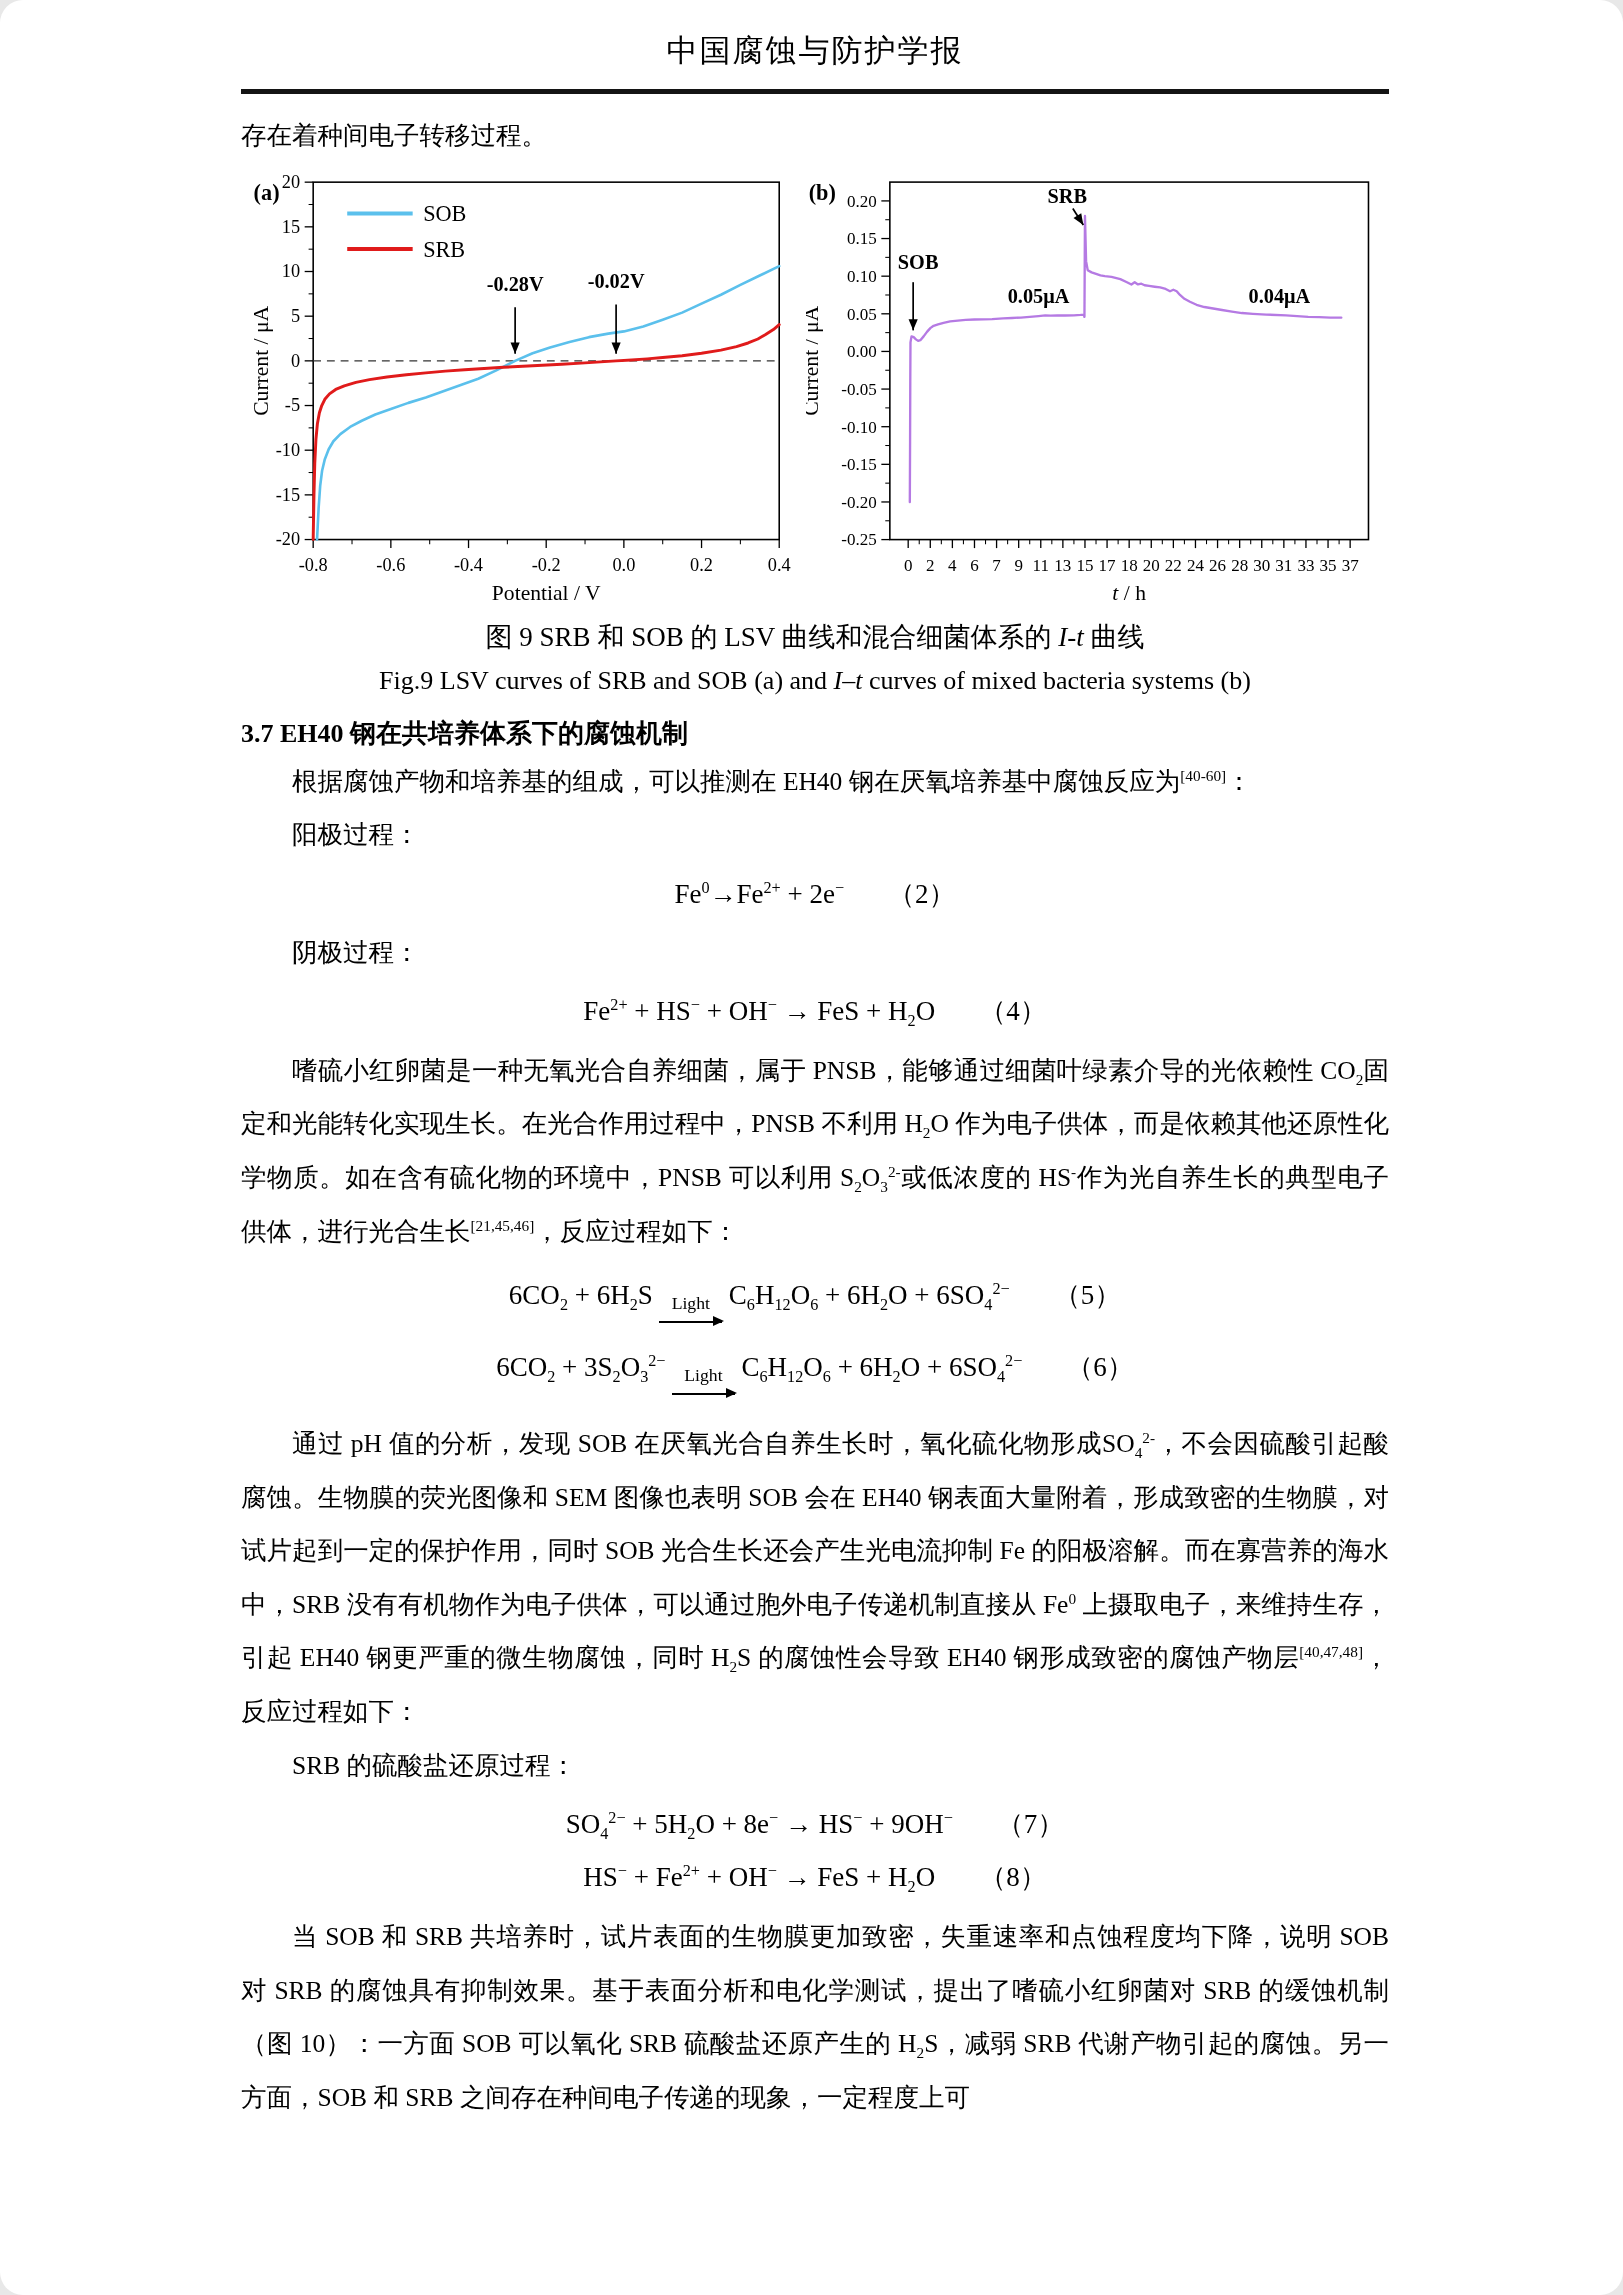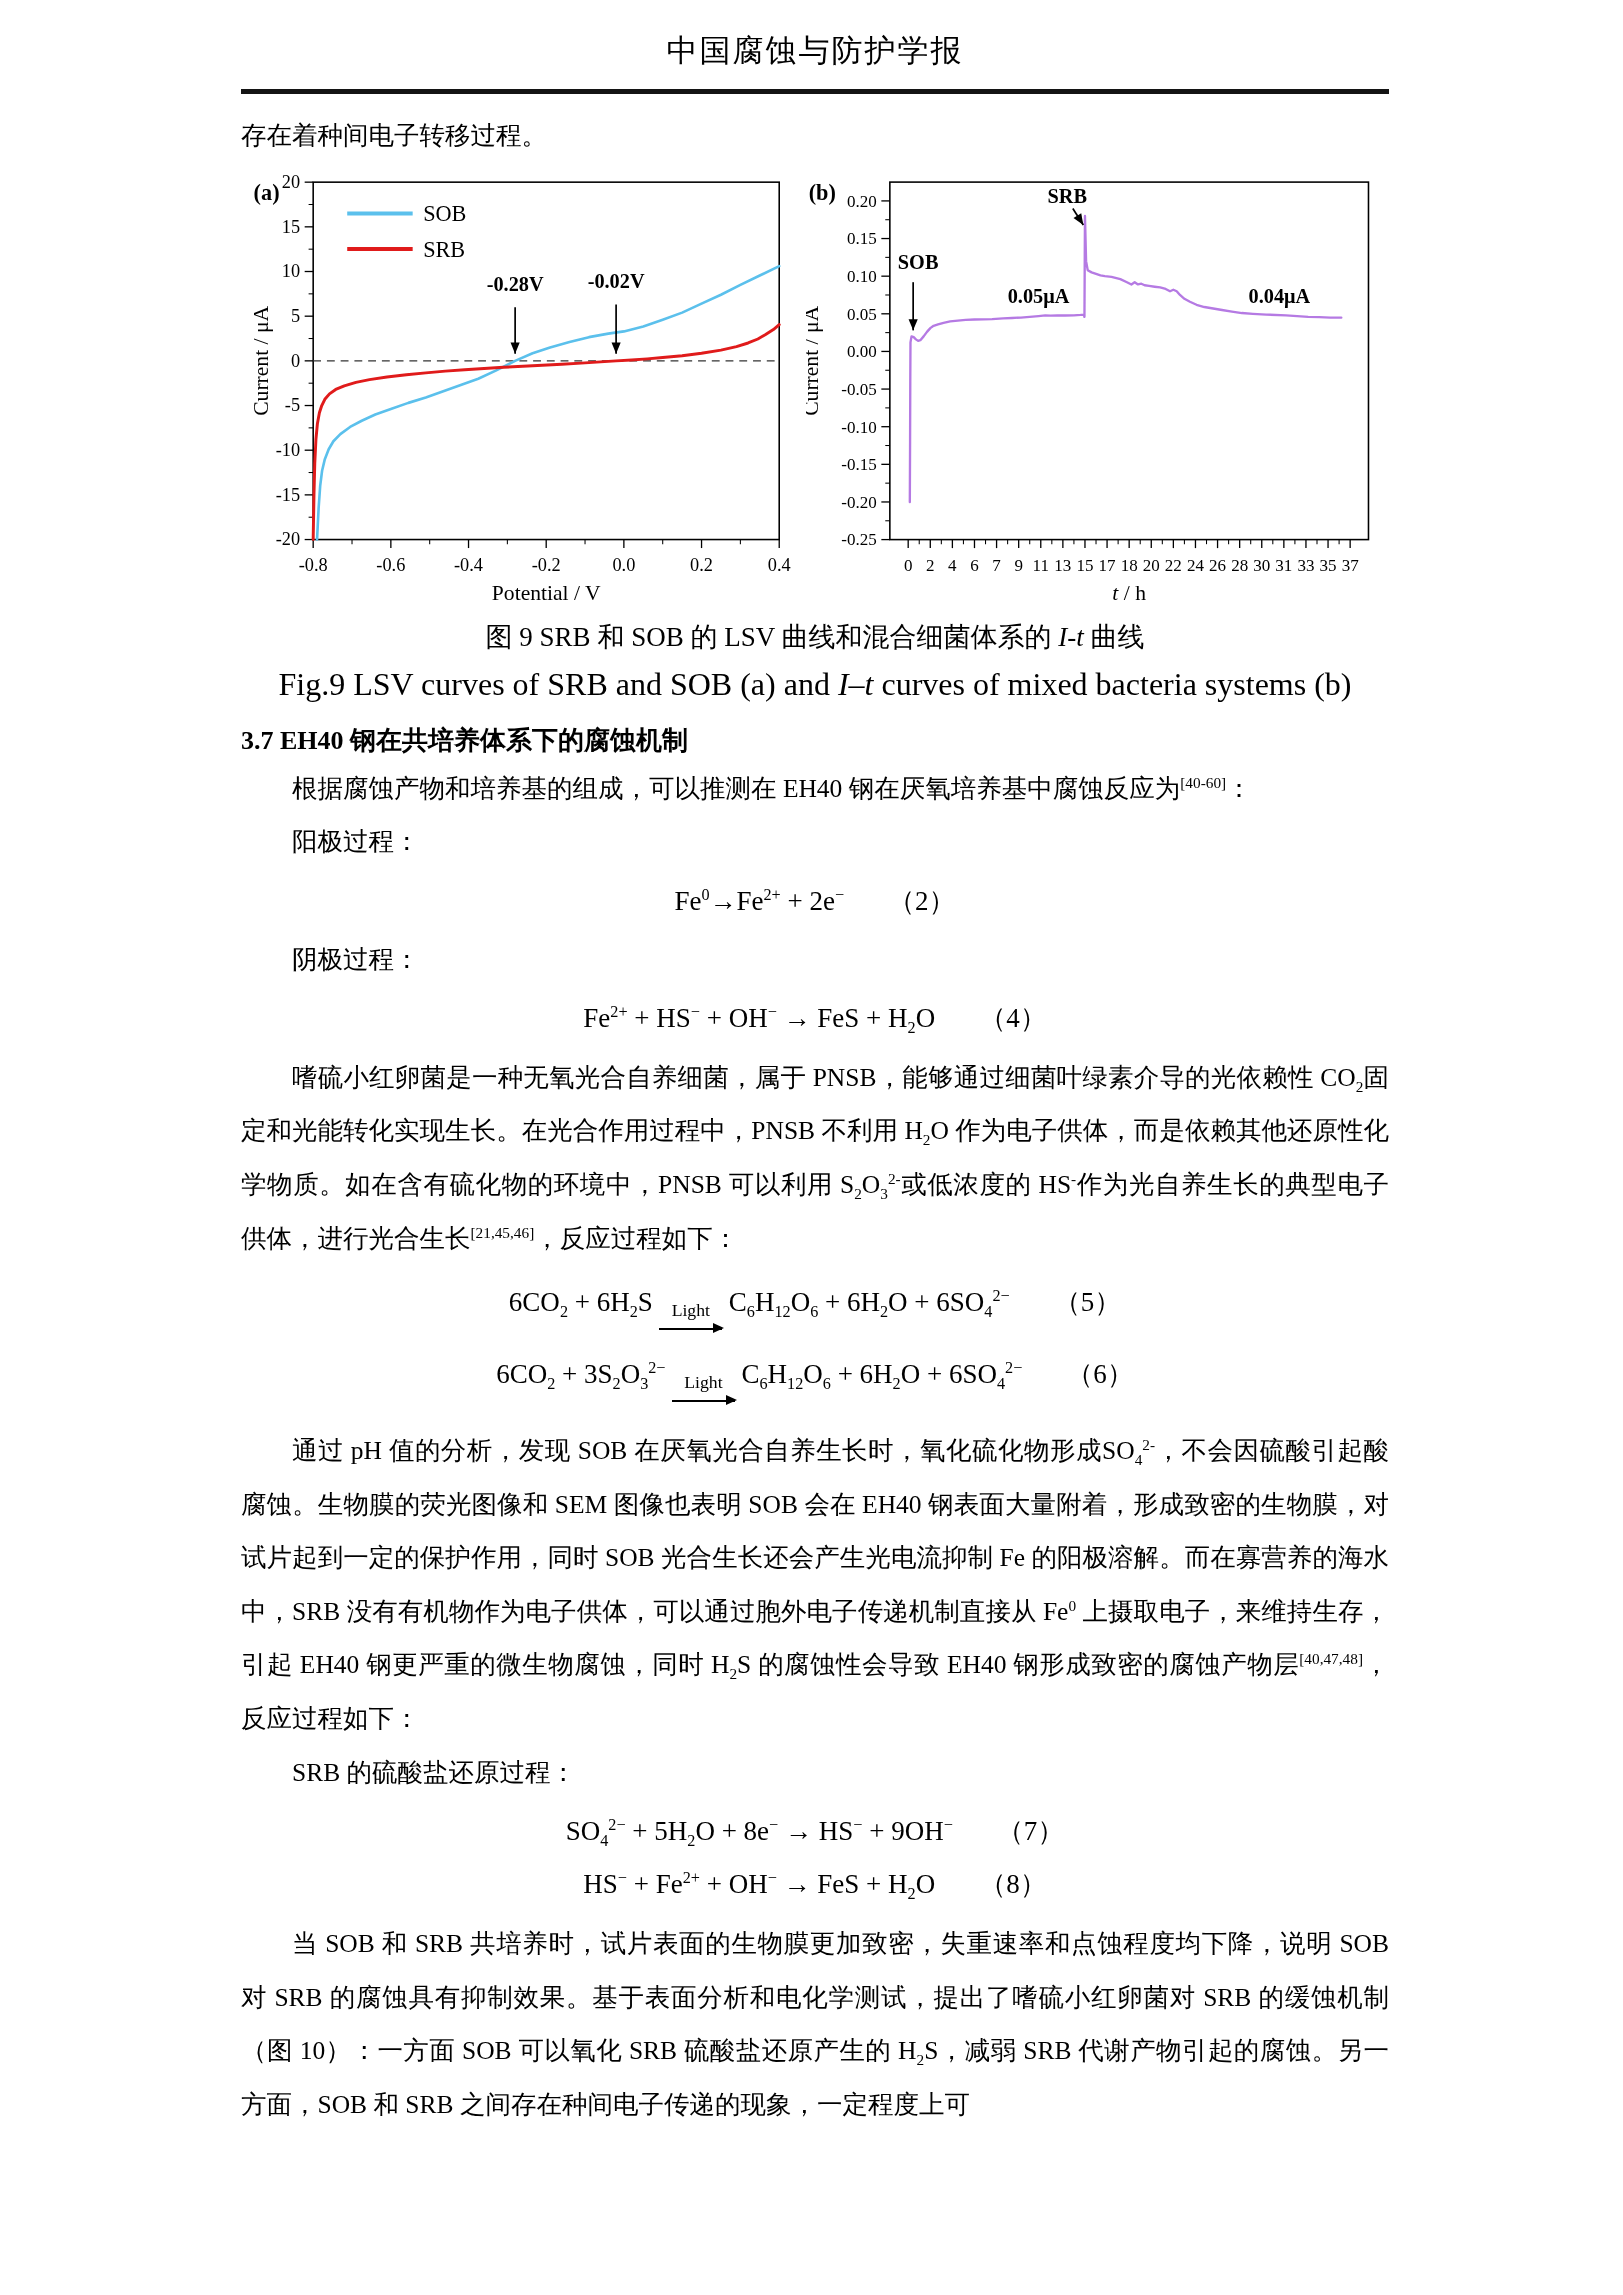--- a/index.html
+++ b/index.html
@@ -1,25 +1,25 @@
 <!DOCTYPE html>
 <html style="font-size:10.5px"><head>
 <meta charset="utf-8">
 <style>
   html,body{margin:0;padding:0;background:#e8e8e8;}
   .page{position:relative;width:1623px;height:2295px;background:#ffffff;box-sizing:border-box;
-        padding:30px 234px 0 241px;font-family:"Liberation Serif","DejaVu Serif",serif;color:#000;overflow:hidden;}
+        padding:30px 234px 0 241px;font-family:"Liberation Serif","DejaVu Serif",serif;color:#000;overflow:hidden;border-radius:23px;}
   .jcn{text-align:center;font-size:31px;letter-spacing:2px;}
   .jen{text-align:center;font-size:27px;margin-top:7.9px;}
   .rule{height:4.6px;background:#141414;margin-top:17px;}
   p.body{font-size:25.5px;line-height:2.1;margin:0;text-align:justify;text-indent:2em;}
   p.noindent{text-indent:0;margin-top:15.7px;}
   .figrow{display:flex;justify-content:center;align-items:flex-start;gap:14.4px;margin-top:6.5px;}
   .capcn{text-align:center;font-size:27px;margin-top:9.2px;}
-  .capen{text-align:center;font-size:32px;margin-top:11.8px;}
+  .capen{text-align:center;font-size:26px;margin-top:11.8px;}
   .sechead{font-size:26px;font-weight:bold;margin:17px 0 0 0;line-height:1.6;}
   sup{font-size:0.6em;line-height:0;vertical-align:super;}
   sub{font-size:0.6em;line-height:0;vertical-align:sub;}
   i{}
   .eq{text-align:center;font-size:27px;margin:10.5px 0;line-height:1.6;}
   .eq .num{margin-left:44px;}
   .eqlight{margin:15.7px 0;}
   .limarrow{display:inline-flex;flex-direction:column;align-items:center;vertical-align:-5.2px;margin:0 6.5px;}
   .limlabel{font-size:17.7px;line-height:1.1;}
   .limshaft{position:relative;width:63px;height:2px;background:#000;margin:7.9px 0 6.5px;}

